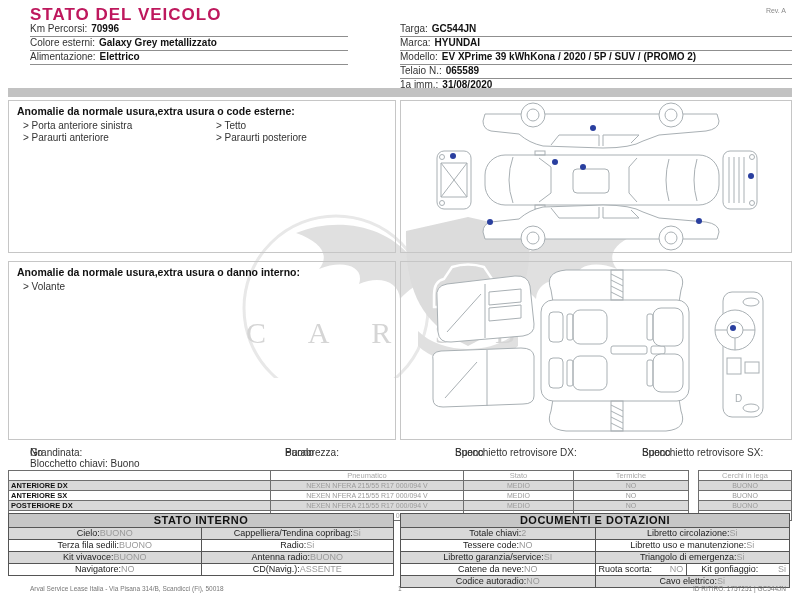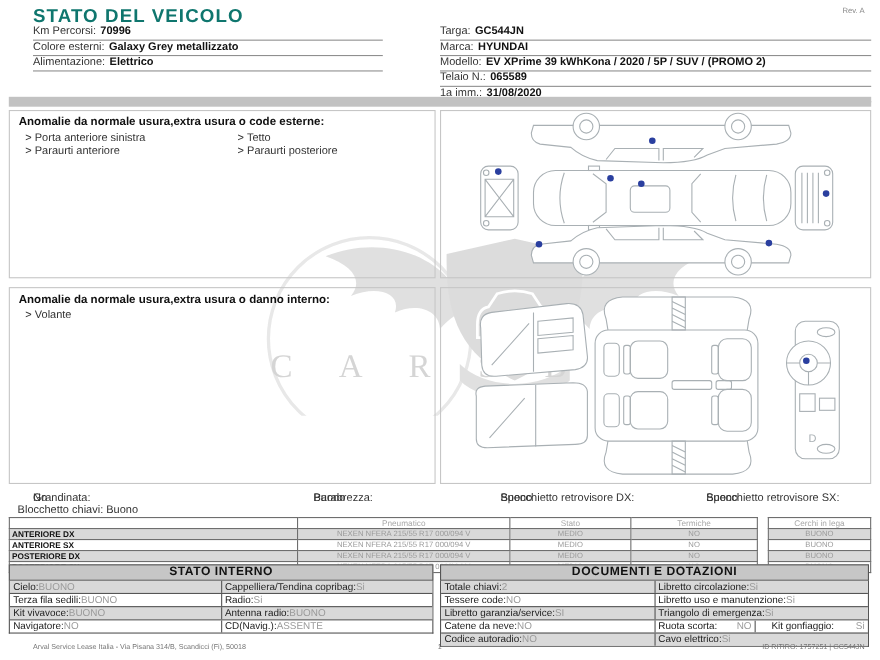--- a/index.html
+++ b/index.html
@@ -4,21 +4,21 @@
 <style>
   html,body{margin:0;padding:0;}
   body{
     width:800px;height:600px;position:relative;background:#fff;
     font-family:"Liberation Sans","DejaVu Sans",sans-serif;color:#222;
     overflow:hidden;
   }
   .abs{position:absolute;}
 
   
-  .doc-title{left:30px;top:5px;font-size:17px;font-weight:bold;letter-spacing:1px;color:#0f766e;}
+  .doc-title{left:30px;top:5px;font-size:17px;font-weight:bold;letter-spacing:1px;color:#be185d;}
   .rev{right:14px;top:7px;font-size:7px;color:#8a8a8a;}
   .fields{display:flex;flex-direction:column;justify-content:flex-end;}
   .fields-left{left:30px;top:23px;width:318px;}
   .fields-right{left:400px;top:23px;width:392px;}
   .frow{border-bottom:1px solid #8f8f8f;font-size:10px;line-height:12px;height:13px;white-space:nowrap;overflow:hidden;}
   .frow .lab{color:#333;}
   .frow .val{font-weight:bold;color:#111;margin-left:4px;}
 
   .graybar{left:8px;top:88px;width:784px;height:9px;background:#c2c2c2;}
 
@@ -29,42 +29,42 @@
   .box-int-text{left:8px;top:261px;width:386px;height:177px;}
   .box-int-diag{left:400px;top:261px;width:390px;height:177px;}
   .panel h3{margin:4px 0 3px 8px;font-size:10.5px;font-weight:bold;color:#111;}
   .anom-cols{display:flex;font-size:10px;line-height:12px;}
   .anom-col{margin-left:14px;width:180px;}
   .anom-item{white-space:nowrap;color:#333;}
 
   
   .statusline{left:30px;top:447px;width:762px;font-size:10px;color:#333;height:11px;}
   .statusline span{position:absolute;white-space:nowrap;}
-  .status2{left:16px;top:458px;font-size:10px;color:#333;}
+  .status2{left:30px;top:458px;font-size:10px;color:#333;}
 
   
   table{border-collapse:collapse;}
   .tyretab{left:8px;top:470px;}
   .tyretab table{width:680px;table-layout:fixed;}
   .tyretab td,.cerchitab td{border:1px solid #6e6e6e;font-size:7px;line-height:9px;height:9px;padding:0 2px;text-align:center;overflow:hidden;white-space:nowrap;}
   .tyretab .hdr,.cerchitab .hdr{color:#a9a9a9;font-size:7.5px;}
   .tyretab .pos{text-align:left;font-weight:bold;color:#111;font-size:7.5px;}
   .tyretab .gval,.cerchitab .gval{color:#9a9a9a;}
   tr.alt{background:#d9d9d9;}
   .cerchitab{left:698px;top:470px;}
   .cerchitab table{width:94px;table-layout:fixed;}
 
   
   .btable{font-size:9px;}
   .btable .tbar{background:#c6c6c6;border:1px solid #555;height:13px;line-height:13px;text-align:center;font-weight:bold;font-size:11px;color:#111;letter-spacing:0.5px;}
   .btable .rows{border:1px solid #555;border-top:none;}
   .trow{display:flex;height:11px;line-height:11px;border-top:1px solid #555;}
   .trow:first-child{border-top:none;}
   .trow.alt{background:#d9d9d9;}
-  .pair{flex:1;display:flex;justify-content:flex-start;padding:0 3px;overflow:hidden;white-space:nowrap;}
+  .pair{flex:1;display:flex;justify-content:center;padding:0 3px;overflow:hidden;white-space:nowrap;}
   .pair + .pair{border-left:1px solid #555;}
   .pair .lab{color:#222;}
   .pair .val{color:#9a9a9a;}
   .subpair{flex:1;display:flex;justify-content:space-between;overflow:hidden;}
   .subpair + .subpair{border-left:1px solid #555;padding-left:14px;margin-left:3px;}
   .stato-tab{left:8px;top:513px;width:386px;}
   .doc-tab{left:400px;top:513px;width:390px;}
 
   
   .footer{top:585px;font-size:6.5px;color:#777;white-space:nowrap;}

